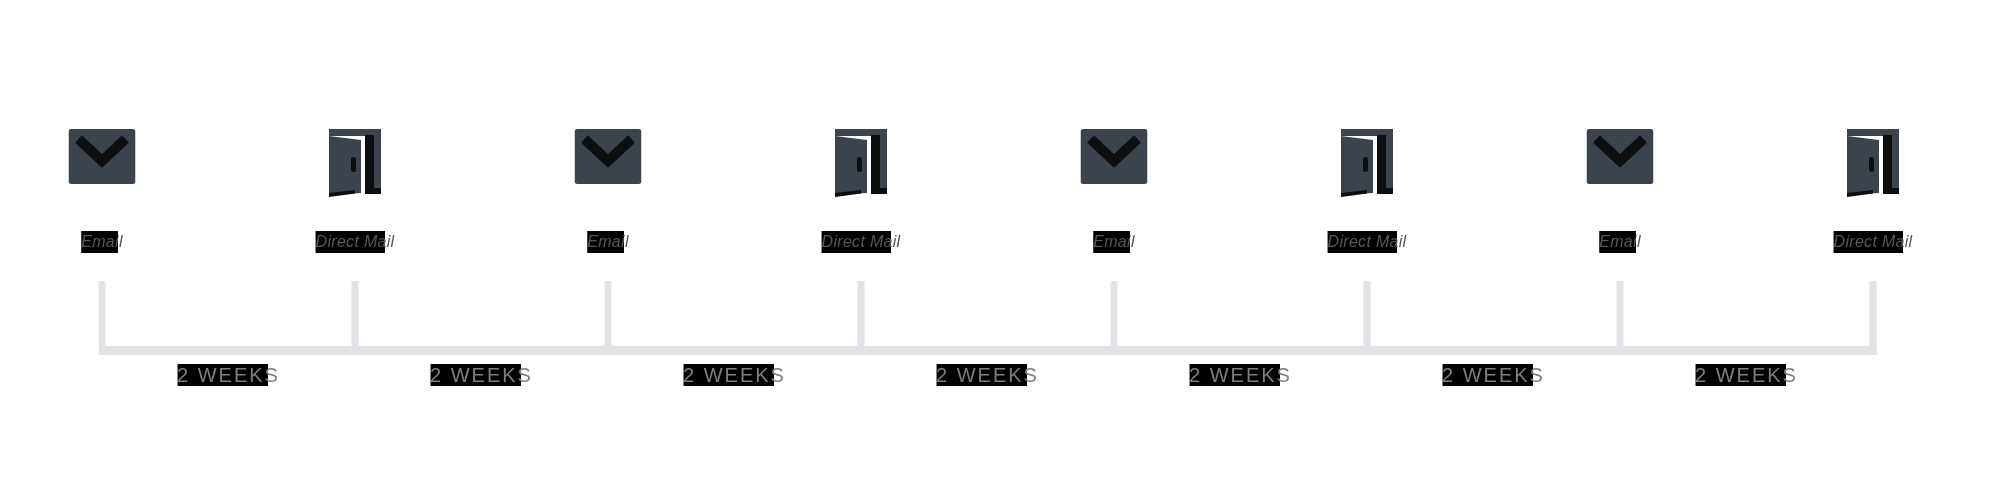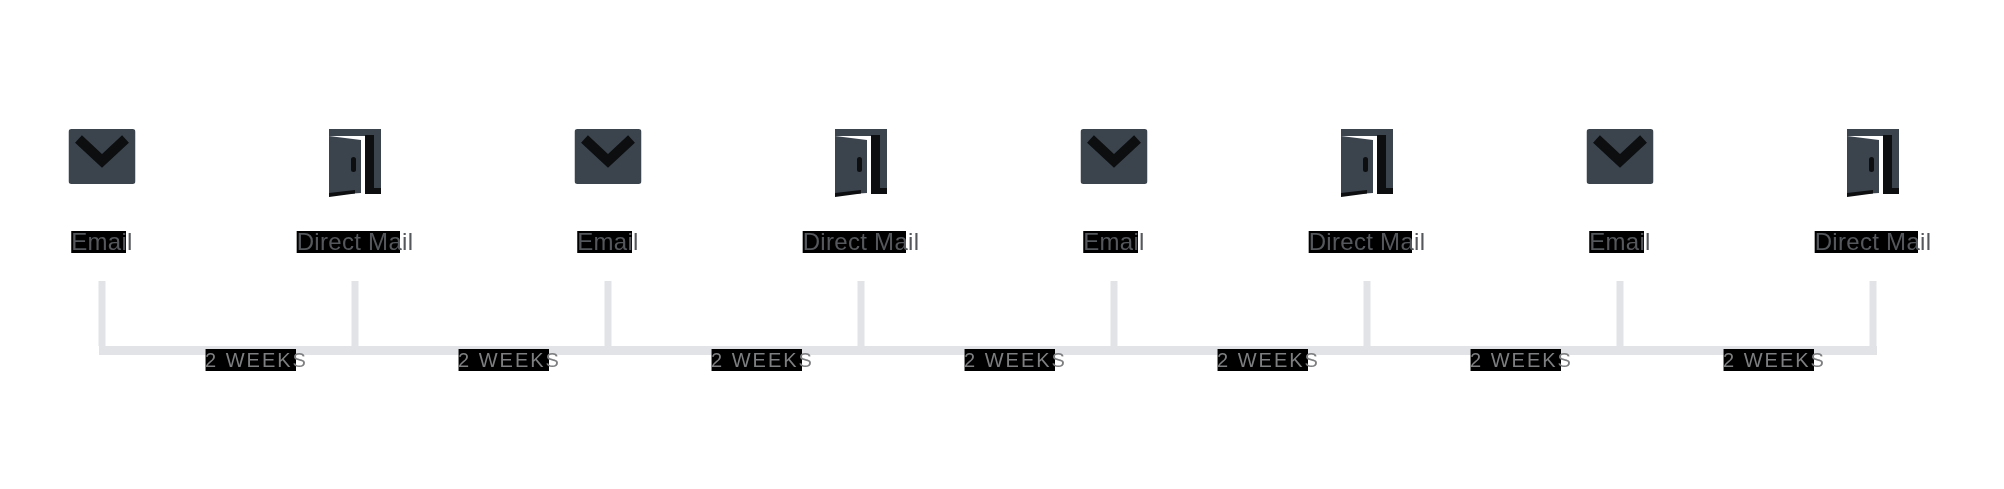--- a/index.html
+++ b/index.html
@@ -28,54 +28,54 @@
     top: 129px;
     transform: translateX(-50%);
     left: 50%;
   }
   .station-label {
     position: absolute;
     top: 231px;
     left: 50%;
     transform: translateX(-50%);
     white-space: nowrap;
-    font-size: 24px;
+    font-size: 16px;
     line-height: 22px;
     letter-spacing: 0.3px;
     color: var(--station-text, #54575b);
     
     background: linear-gradient(to right,
       var(--hl, #000) 0%, var(--hl, #000) 88%, transparent 88%);
+    font-style: italic;
   }
   .tick {
     position: absolute;
     top: 281px;
     width: 7px;
     height: 65px;
     transform: translateX(-50%);
     background: var(--track, #e2e3e7);
   }
   .bar {
     position: absolute;
     top: 346px;
     height: 9px;
     background: var(--track, #e2e3e7);
   }
   .interval-label {
     position: absolute;
-    top: 349px;
+    top: 364px;
     transform: translateX(-50%);
     white-space: nowrap;
     font-size: 20px;
     line-height: 22px;
     letter-spacing: 2px;
     color: var(--interval-text, #7d7e80);
     background: linear-gradient(to right,
       var(--hl, #000) 0%, var(--hl, #000) 89%, transparent 89%);
-    margin-left: 28px;
   }
 </style>
 </head>
 <body>
 
 <div class="canvas" id="canvas">
   <div id="stations">
       <div class="station" style="left: 102px;">
         <div class="icon-box"><svg width="67" height="55" viewBox="0 0 67 55" xmlns="http://www.w3.org/2000/svg">
     <rect x="0" y="0" width="67" height="55" rx="3" class="fill-icon" fill="#3b434d"></rect>

